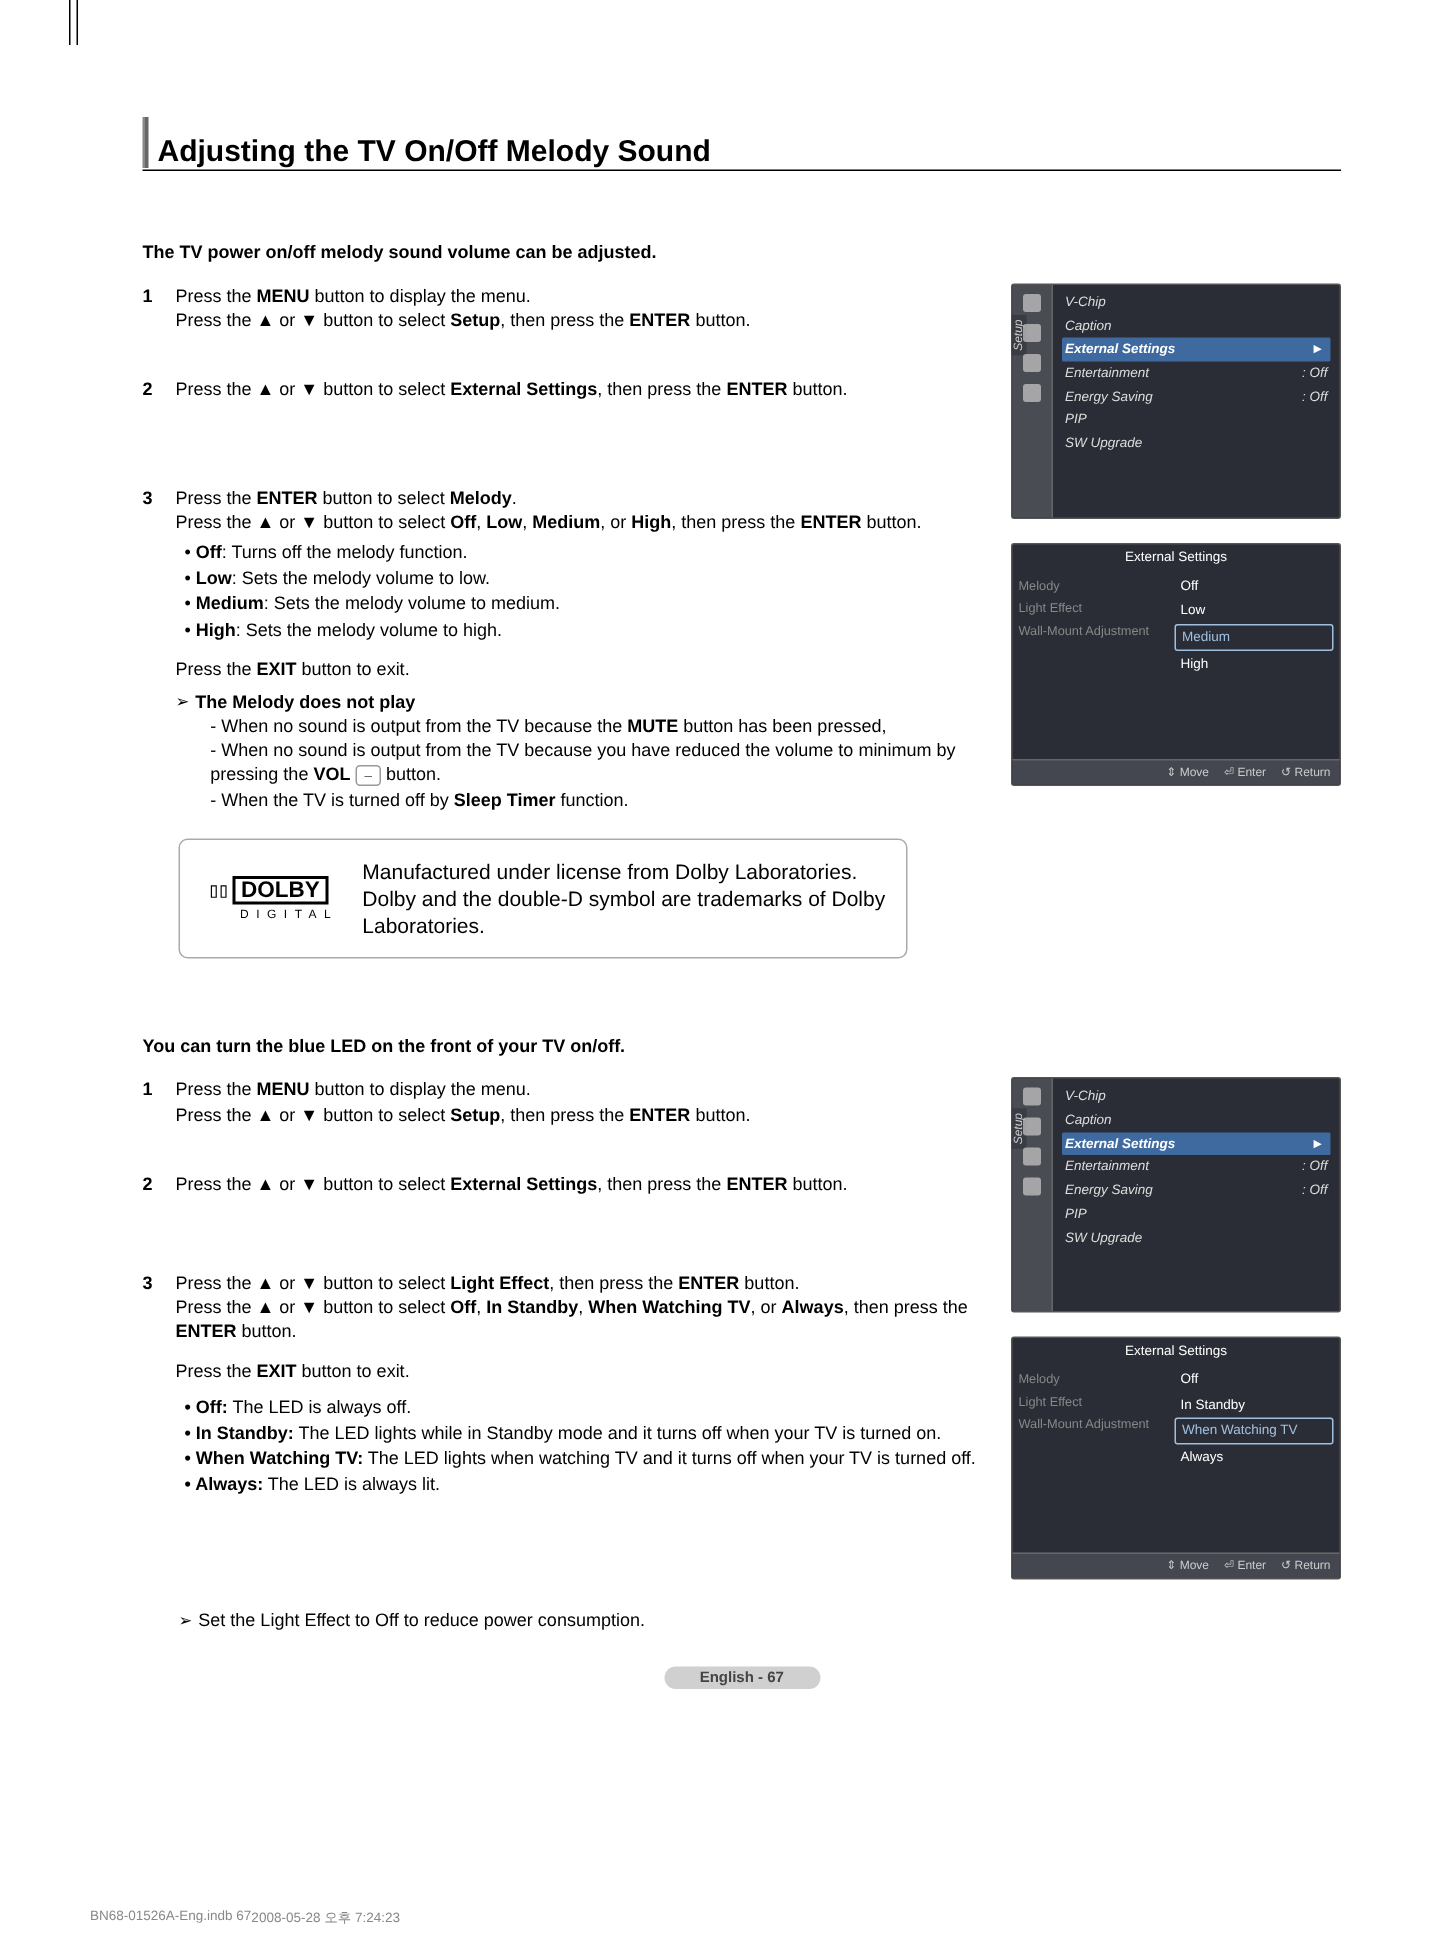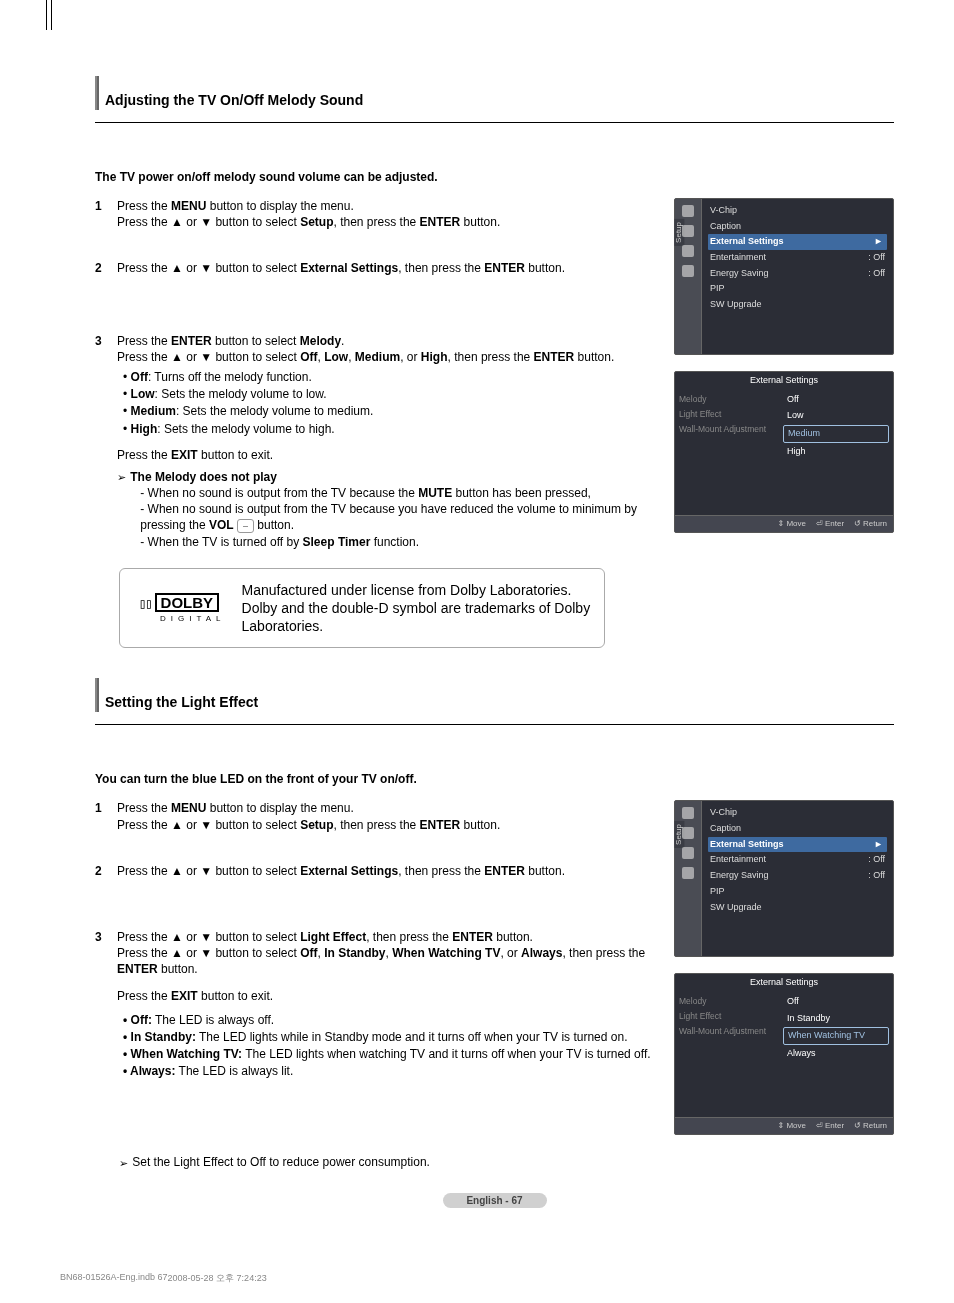--- a/index.html
+++ b/index.html
@@ -12,24 +12,24 @@
   }
   .page {
     width: 954px;
     min-height: 1303px;
     margin: 0 auto;
     position: relative;
     box-sizing: border-box;
     padding: 90px 60px 60px 95px;
   }
   .section-title {
-    font-size: 14px;
+    font-size: 20px;
     font-weight: bold;
     border-bottom: 1px solid #000;
-    padding-bottom: 12px;
+    padding-bottom: 0;
     margin-bottom: 6px;
     display: flex;
     align-items: center;
     gap: 6px;
   }
   .title-marker {
     display: inline-block;
     width: 4px;
     height: 34px;
     margin-top: -14px;
@@ -119,20 +119,21 @@
     color: #fff;
     font-size: 9px;
     border-radius: 2px;
     margin-bottom: 16px;
     border: 1px solid #555;
     line-height: 1.3;
   }
   .osd-setup {
     display: flex;
     height: 155px;
+    font-style: italic;
   }
   .osd-sidebar {
     width: 26px;
     background: #4a4c54;
     display: flex;
     flex-direction: column;
     align-items: center;
     border-right: 1px solid #666;
     gap: 8px;
     padding-top: 6px;
@@ -382,24 +383,20 @@
         </div>
         <div class="osd-footer">
           <span>⇕ <span>Move</span></span>
           <span>⏎ <span>Enter</span></span>
           <span>↺ <span>Return</span></span>
         </div>
       </div>
     </div>
   </div>
 
-  <div class="section-title" style="margin-top:40px;">
-    <span class="title-marker"></span>
-    <span>Setting the Light Effect</span>
-  </div>
   <span class="subtitle">You can turn the blue LED on the front of your TV on/off.</span>
 
   <div class="content-row">
     <div class="text-col">
 
       <div class="step">
         <div class="step-num">1</div>
         <div class="step-body">
           <span>Press the </span><b>MENU</b><span> button to display the menu.</span><br>
           <span>Press the ▲ or ▼ button to select </span><b>Setup</b><span>, then press the </span><b>ENTER</b><span> button.</span>

